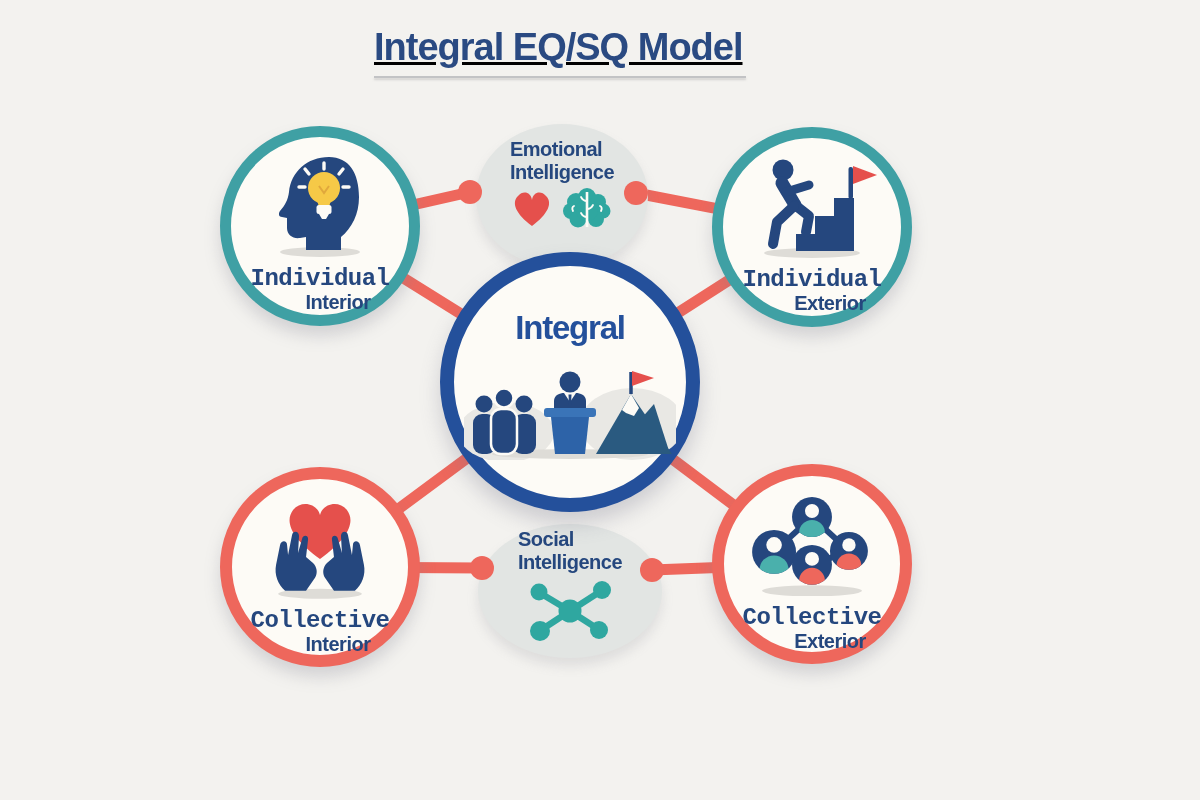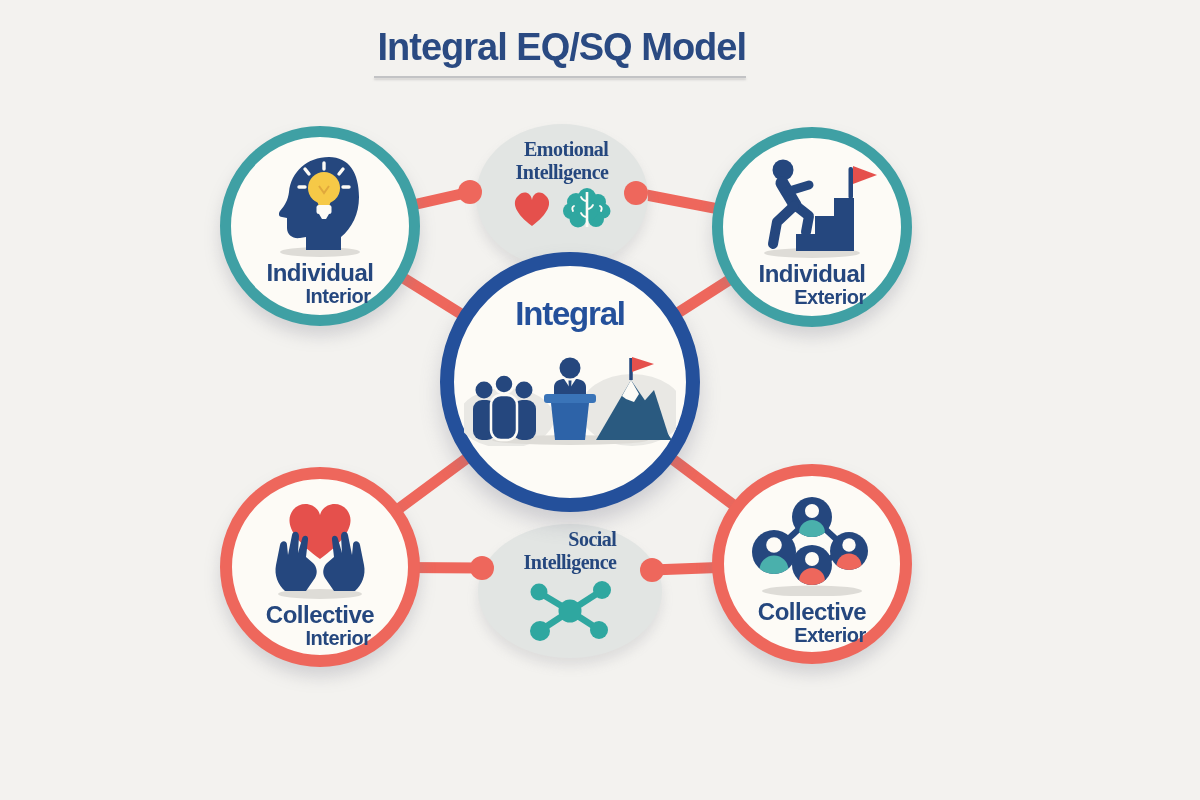--- a/index.html
+++ b/index.html
@@ -6,45 +6,45 @@
     --background:#f3f2ef; --navy:#25477e; --title-navy:#2a4a82; --center-border:#24509b;
     --teal:#3fa0a4; --coral:#ee675c; --red:#e5504c; --yellow:#f6c947;
     --bridge-gray:#e2e5e3; --node-fill:#fdfbf6; --podium-blue:#2d63a8; --podium-blue-light:#3a74b8;
     --mountain-blue:#2a5a80; --teal-icon:#2fa7a0; --teal-soft:#4ab0ac;
     --ground-shadow:#dedcd7; --hill-gray:#e9e8e4; --underline-gray:#c2c3c5;
   }
   *{margin:0;padding:0;box-sizing:border-box}
   body{font-family:"Liberation Sans","DejaVu Sans",sans-serif;background:#e9e8e6;}
   .canvas{position:relative;width:1200px;height:800px;background:var(--background);overflow:hidden;}
 
-  .title-wrap{position:absolute;left:374px;top:24px;width:372px;text-align:right;z-index:5;}
+  .title-wrap{position:absolute;left:374px;top:24px;width:372px;text-align:left;z-index:5;text-decoration:underline;}
   .page-title{font-size:38px;font-weight:bold;color:var(--title-navy);letter-spacing:-1px;line-height:1.25;}
   .title-underline{margin-top:4px;height:2px;background:var(--underline-gray);box-shadow:0 2px 2px rgba(180,180,180,.5);}
 
   svg.layer{position:absolute;left:0;top:0;width:1200px;height:800px;pointer-events:none;}
   #lines-layer{z-index:1}
   #dots-layer{z-index:3}
   .connector{stroke:var(--coral);stroke-width:11;stroke-linecap:round;}
   .connector-dot{fill:var(--coral);}
 
   .node{position:absolute;border-radius:50%;background:var(--node-fill);display:flex;flex-direction:column;align-items:center;z-index:2;}
   .qnode{width:200px;height:200px;box-shadow:0 10px 16px rgba(130,130,145,.28);}
   .teal-ring{border:11px solid var(--teal);}
   .coral-ring{border:12px solid var(--coral);}
   .center-node{left:440px;top:252px;width:260px;height:260px;border:14px solid var(--center-border);box-shadow:0 12px 20px rgba(120,120,140,.30);}
   .bridge{position:absolute;border-radius:50%;background:var(--bridge-gray);display:flex;flex-direction:column;align-items:center;z-index:2;box-shadow:0 8px 12px rgba(140,140,150,.20);}
 
   .q-icon{margin-top:16px;}
-  .q-line1{font-size:24px;font-weight:bold;color:var(--navy);letter-spacing:-.5px;line-height:1.05;margin-top:3px;}
+  .q-line1{font-size:24px;font-weight:bold;color:var(--navy);letter-spacing:-.5px;line-height:1.05;margin-top:9px;font-family:Liberation Mono, monospace;}
   .q-line2{font-size:20px;font-weight:bold;color:var(--navy);letter-spacing:-.5px;line-height:1.1;margin-left:36px;}
 
   .c-line{font-size:33px;font-weight:bold;color:var(--center-border);letter-spacing:-1.2px;line-height:1.1;}
-  .c-text{margin-top:30px;text-align:right;}
-
-  .b-text{text-align:right;margin-top:14px;font-family:Liberation Serif, serif;}
+  .c-text{margin-top:44px;text-align:right;}
+
+  .b-text{text-align:left;margin-top:14px;}
   .b-line{font-size:20px;font-weight:bold;color:var(--navy);letter-spacing:-.5px;line-height:1.15;}
   .b-icons{display:flex;align-items:center;gap:6px;margin-top:4px;}
 
   .f-navy{fill:var(--navy)} .f-red{fill:var(--red)} .f-yellow{fill:var(--yellow)}
   .f-white{fill:var(--node-fill)} .f-coral{fill:var(--coral)} .f-ground{fill:var(--ground-shadow)}
   .f-hill{fill:var(--hill-gray)} .f-teal{fill:var(--teal-icon)} .f-tealsoft{fill:var(--teal-soft)}
   .f-bluemid{fill:var(--podium-blue)} .f-bluelight{fill:var(--podium-blue-light)} .f-mountain{fill:var(--mountain-blue)}
   .s-navy{stroke:var(--navy)} .s-white{stroke:var(--node-fill)} .s-teal{stroke:var(--teal-icon)} .s-amber{stroke:#e0a83c}
 </style>
 </head>

